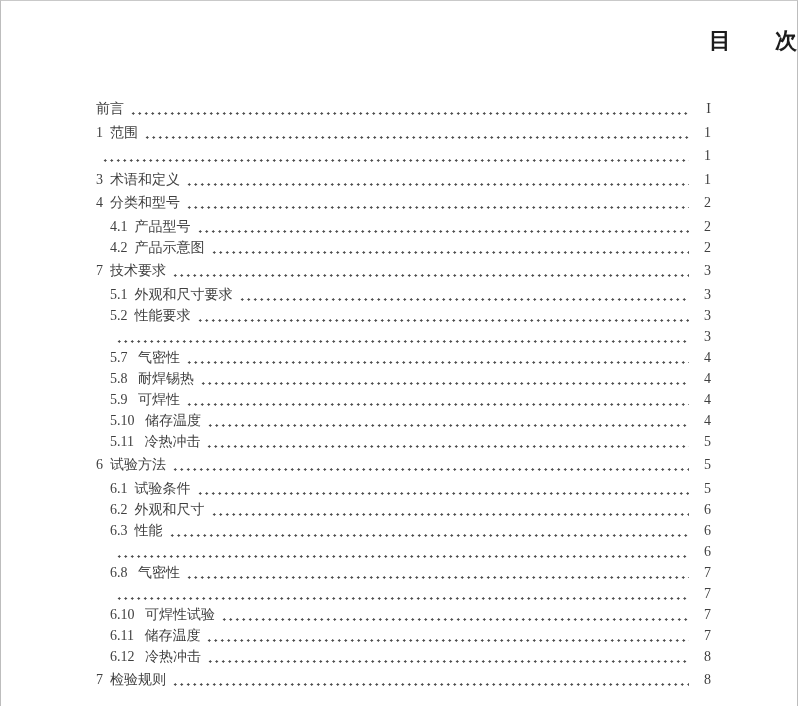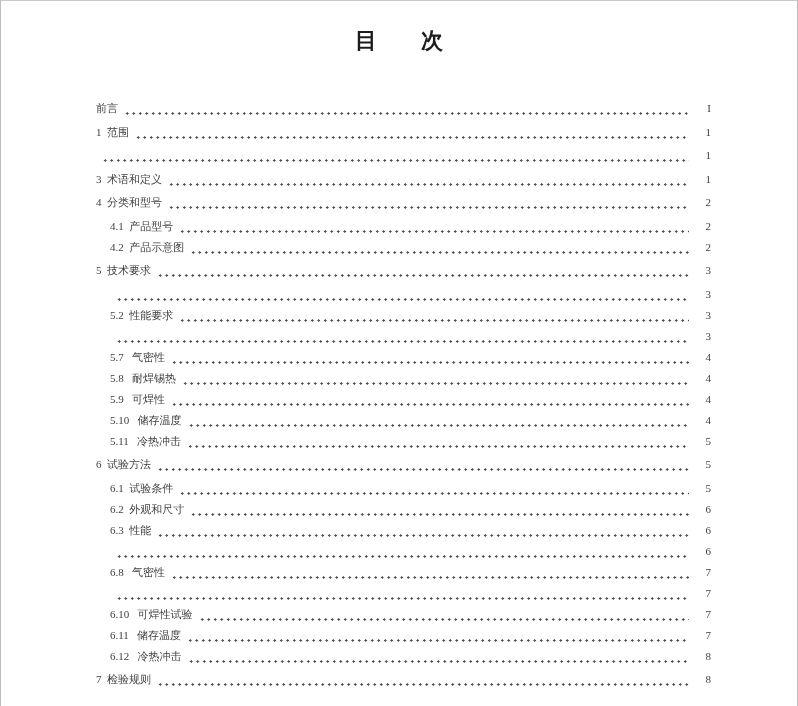--- a/index.html
+++ b/index.html
@@ -10,35 +10,35 @@
     background: #ffffff;
     border-top: 1px solid #c9c9c9;
     border-left: 1px solid #bdbdbd;
     border-right: 1px solid #bdbdbd;
     overflow: hidden;
     font-family: "Liberation Serif", "DejaVu Serif", serif;
     color: #3f3f3f;
   }
   .page { width: 100%; height: 100%; }
   .page-title {
-    text-align: center;
+    text-align: right;
     font-size: 22px;
     font-weight: bold;
     color: #1c1c1c;
     margin-top: 25px;
     white-space: pre;
   }
   .toc {
     margin: 42px 86px 0 95px;
   }
   .toc-row {
     display: flex;
     align-items: baseline;
     line-height: 21px;
-    font-size: 11px;
+    font-size: 14px;
   }
   .toc-row.lvl0 { margin: 2.5px 0; }
   .toc-row.lvl1 { padding-left: 14px; }
   .toc-label {
     white-space: pre;
     flex: 0 0 auto;
   }
   .dot-leader {
     flex: 1 1 auto;
     align-self: stretch;
@@ -89,25 +89,26 @@
         <span class="toc-label">4.1  产品型号</span>
         <span class="dot-leader"></span>
         <span class="toc-page">2</span>
       </div>
       <div class="toc-row lvl1">
         <span class="toc-label">4.2  产品示意图</span>
         <span class="dot-leader"></span>
         <span class="toc-page">2</span>
       </div>
       <div class="toc-row lvl0">
-        <span class="toc-label">5  技术要求</span>
+        <span class="toc-label">7  技术要求</span>
         <span class="dot-leader"></span>
         <span class="toc-page">3</span>
       </div>
       <div class="toc-row lvl1">
+        <span class="toc-label">5.1  外观和尺寸要求</span>
         <span class="dot-leader"></span>
         <span class="toc-page">3</span>
       </div>
       <div class="toc-row lvl1">
         <span class="toc-label">5.2  性能要求</span>
         <span class="dot-leader"></span>
         <span class="toc-page">3</span>
       </div>
       <div class="toc-row lvl1">
         <span class="dot-leader"></span>

